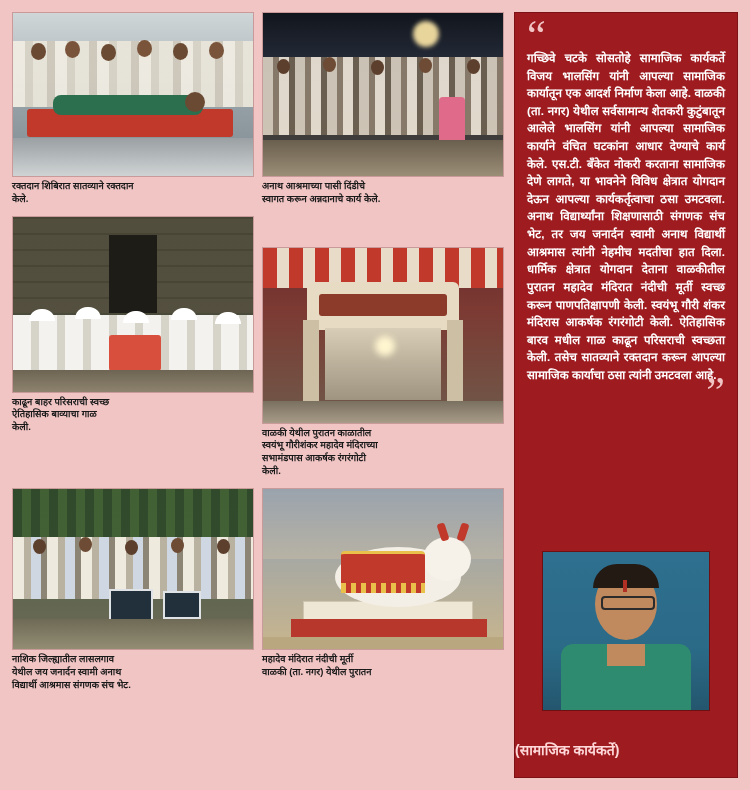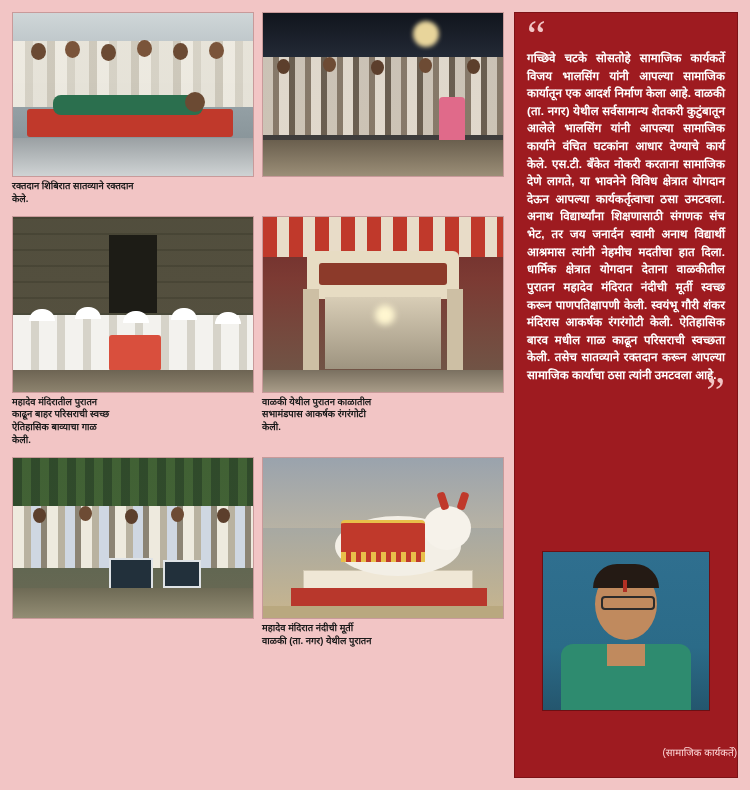--- a/index.html
+++ b/index.html
@@ -111,23 +111,23 @@
     bottom: 34px;
     text-align: center;
     font-size: 14.5px;
     font-weight: bold;
     color: #ffffff;
   }
   .person-role {
     position: absolute;
     left: 0; right: 0;
     bottom: 18px;
-    text-align: right;
-    font-size: 10px;
-    font-weight: normal;
+    text-align: left;
+    font-size: 14px;
+    font-weight: bold;
     color: #ffd9d9;
   }
 </style>
 </head>
 <body>
 
 <div class="page">
 
   <div class="left-col">
 
@@ -163,59 +163,63 @@
           <div class="blob" style="left:150px;top:8px;width:26px;height:26px;background:#ffe9a8;filter:blur(2px);opacity:.9;"></div>
           <div class="rect" style="left:0;top:44px;width:240px;height:78px;background:repeating-linear-gradient(90deg,#d9cfc0 0 10px,#8e7f6d 10px 16px,#efe6d8 16px 26px,#6f6252 26px 32px);opacity:.92;"></div>
           <div class="blob" style="left:14px;top:46px;width:13px;height:15px;background:#5c3f2c;"></div>
           <div class="blob" style="left:60px;top:44px;width:13px;height:15px;background:#6d4b34;"></div>
           <div class="blob" style="left:108px;top:47px;width:13px;height:15px;background:#5c3f2c;"></div>
           <div class="blob" style="left:156px;top:45px;width:13px;height:15px;background:#6d4b34;"></div>
           <div class="blob" style="left:204px;top:46px;width:13px;height:15px;background:#5c3f2c;"></div>
           <div class="rect" style="left:176px;top:84px;width:26px;height:50px;background:#e06a8a;border-radius:4px;"></div>
           <div class="ground" style="height:36px;background:linear-gradient(180deg,#6a5f4e,#9b8e77);"></div>
         </div>
+        <div class="caption">
+          <div>अनाथ आश्रमाच्या पासी दिंडीचे</div>
+          <div>स्वागत करून अन्नदानाचे कार्य केले.</div>
+        </div>
       </div>
     </div>
 
     <div class="photo-row" style="margin-bottom:10px;">
 
       <div class="cell" style="width:240px;">
         <div class="photo" style="width:240px;height:175px;background:linear-gradient(180deg,#2f3a2a 0%,#4a4a3a 55%,#6b6152 100%);">
           <div class="rect" style="left:0;top:0;width:240px;height:96px;background:repeating-linear-gradient(0deg,#55503f 0 14px,#4a4636 14px 16px);opacity:.9;"></div>
           <div class="rect" style="left:96px;top:18px;width:48px;height:78px;background:#1d1c16;"></div>
           <div class="rect" style="left:0;top:98px;width:240px;height:60px;background:repeating-linear-gradient(90deg,#f3f2ee 0 18px,#d6d3c9 18px 26px);"></div>
           <div class="blob" style="left:16px;top:92px;width:26px;height:12px;background:#ffffff;border-radius:12px 12px 0 0;"></div>
           <div class="blob" style="left:62px;top:90px;width:26px;height:12px;background:#ffffff;border-radius:12px 12px 0 0;"></div>
           <div class="blob" style="left:110px;top:94px;width:26px;height:12px;background:#ffffff;border-radius:12px 12px 0 0;"></div>
           <div class="blob" style="left:158px;top:91px;width:26px;height:12px;background:#ffffff;border-radius:12px 12px 0 0;"></div>
           <div class="blob" style="left:202px;top:95px;width:26px;height:12px;background:#ffffff;border-radius:12px 12px 0 0;"></div>
           <div class="rect" style="left:96px;top:118px;width:52px;height:36px;background:#d94f3d;border-radius:3px;"></div>
           <div class="ground" style="height:22px;background:linear-gradient(180deg,#6d6453,#8d836e);"></div>
         </div>
         <div class="caption">
-          <div>महादेव मंदिरातील पुरातन</div>
           <div>काढून बाहर परिसराची स्वच्छ</div>
           <div>ऐतिहासिक बाव्याचा गाळ</div>
           <div>केली.</div>
         </div>
       </div>
 
-      <div class="cell" style="width:268px;">
+      <div class="cell" style="width:268px;margin-top:31px;">
         <div class="photo" style="width:240px;height:175px;background:linear-gradient(180deg,#6b2b2b 0%,#7c3a33 35%,#6e5a4a 100%);">
           <div class="rect" style="left:0;top:0;width:240px;height:40px;background:repeating-linear-gradient(90deg,#c0392b 0 14px,#e8dcc8 14px 26px);"></div>
           <div class="rect" style="left:44px;top:34px;width:152px;height:48px;background:#e7dcc3;border-radius:6px 6px 0 0;"></div>
           <div class="rect" style="left:56px;top:46px;width:128px;height:22px;background:#8c3a2a;border-radius:3px;"></div>
           <div class="rect" style="left:62px;top:80px;width:116px;height:72px;background:linear-gradient(180deg,#d8cdb6,#9e9480);"></div>
           <div class="rect" style="left:40px;top:72px;width:16px;height:84px;background:#cdbfa4;"></div>
           <div class="rect" style="left:184px;top:72px;width:16px;height:84px;background:#cdbfa4;"></div>
           <div class="blob" style="left:112px;top:88px;width:20px;height:20px;background:#fff6d0;filter:blur(3px);"></div>
           <div class="ground" style="height:22px;background:linear-gradient(180deg,#7a7060,#a89c88);"></div>
         </div>
         <div class="caption">
           <div>वाळकी येथील पुरातन काळातील</div>
+          <div>स्वयंभू गौरीशंकर महादेव मंदिराच्या</div>
           <div>सभामंडपास आकर्षक रंगरंगोटी</div>
           <div>केली.</div>
         </div>
       </div>
     </div>
 
     <div class="photo-row">
 
       <div class="cell" style="width:240px;">
         <div class="photo" style="width:240px;height:160px;background:linear-gradient(180deg,#3f4c3a 0%,#5b6550 50%,#6d6a55 100%);">
@@ -223,20 +227,25 @@
           <div class="rect" style="left:0;top:48px;width:240px;height:62px;background:repeating-linear-gradient(90deg,#eeeade 0 11px,#b9b2a0 11px 18px,#cfd7e2 18px 28px,#8c8474 28px 34px);"></div>
           <div class="blob" style="left:20px;top:50px;width:13px;height:15px;background:#5c3f2c;"></div>
           <div class="blob" style="left:66px;top:48px;width:13px;height:15px;background:#6d4b34;"></div>
           <div class="blob" style="left:112px;top:51px;width:13px;height:15px;background:#5c3f2c;"></div>
           <div class="blob" style="left:158px;top:49px;width:13px;height:15px;background:#6d4b34;"></div>
           <div class="blob" style="left:204px;top:50px;width:13px;height:15px;background:#5c3f2c;"></div>
           <div class="rect" style="left:96px;top:100px;width:40px;height:28px;background:#22303b;border:2px solid #dfe3e6;"></div>
           <div class="rect" style="left:150px;top:102px;width:34px;height:24px;background:#22303b;border:2px solid #dfe3e6;"></div>
           <div class="ground" style="height:30px;background:linear-gradient(180deg,#6e6a55,#938d74);"></div>
         </div>
+        <div class="caption">
+          <div>नाशिक जिल्ह्यातील लासलगाव</div>
+          <div>येथील जय जनार्दन स्वामी अनाथ</div>
+          <div>विद्यार्थी आश्रमास संगणक संच भेट.</div>
+        </div>
       </div>
 
       <div class="cell" style="width:240px;">
         <div class="photo" style="width:240px;height:160px;background:linear-gradient(180deg,#8e97a3 0%,#a8a9a2 45%,#c8b58d 100%);">
           <div class="rect" style="left:0;top:0;width:240px;height:70px;background:linear-gradient(180deg,#9aa3ad,#b7b2a4);"></div>
           <div class="rect" style="left:40px;top:112px;width:168px;height:20px;background:#efe7d6;border:1px solid #cfc6b1;"></div>
           <div class="rect" style="left:28px;top:130px;width:196px;height:18px;background:#b8372c;"></div>
 
           <div class="blob" style="left:72px;top:58px;width:126px;height:60px;background:#f3efe6;"></div>
           <div class="blob" style="left:160px;top:48px;width:48px;height:44px;background:#f6f2ea;"></div>

